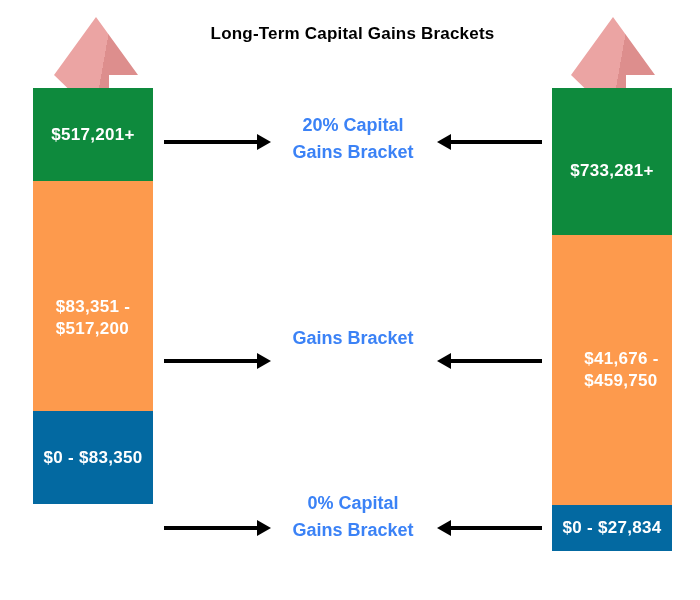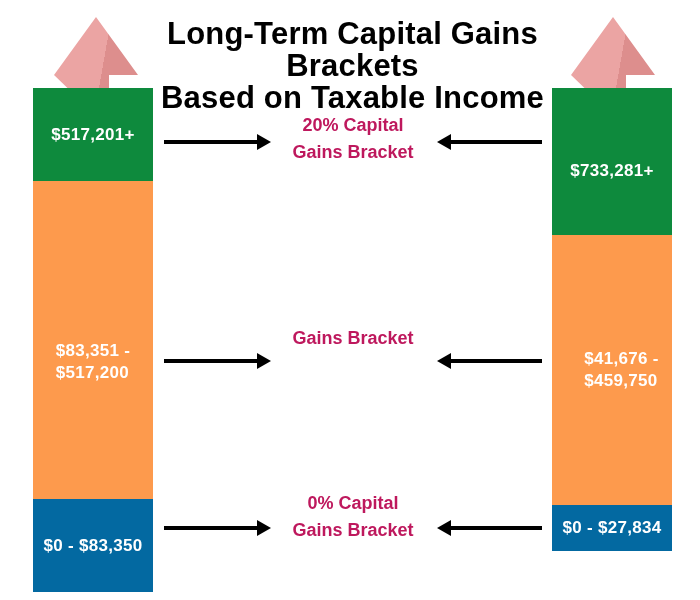--- a/index.html
+++ b/index.html
@@ -3,38 +3,38 @@
 <meta charset="utf-8">
 <style>
   html,body { margin:0; padding:0; background:#ffffff; }
   .canvas {
     position:relative; width:700px; height:600px; background:#ffffff;
     font-family:"Liberation Sans", sans-serif; overflow:hidden;
   }
   
   .title {
     position:absolute; left:130px; top:18px; width:445px;
-    text-align:center; font-size:31px; font-weight:bold; color:#000000;
+    text-align:center; font-size:17px; font-weight:bold; color:#000000;
     line-height:32px; letter-spacing:0.2px;
   }
   
   .bar { position:absolute; top:88px; width:120px; display:flex; flex-direction:column; }
   .bar-married { left:33px; }
   .bar-single  { left:552px; }
   .seg {
     display:flex; align-items:center; justify-content:center;
     color:#ffffff; font-weight:bold; font-size:17px; letter-spacing:0.3px;
     box-sizing:border-box;
   }
   .seg .two-line { text-align:left; line-height:22px; }
   .seg-green  { background:#0e8a3d; }
   .seg-orange { background:#fd9a4d; }
   .seg-blue   { background:#0369a1; }
   .m-green  { height:93px; }
-  .m-orange { height:318px; padding-top:44px; }
+  .m-orange { height:230px; padding-top:44px; }
   .m-blue   { height:93px; }
   .s-green  { height:147px; padding-top:18px; }
   .s-orange { height:270px;padding-left:19px; }
   .s-blue   { height:46px; }
   
   .cat-label {
     position:absolute; top:556px; width:160px; text-align:center;
     font-size:16px; font-weight:bold; color:#000000; line-height:21px;
   }
   .cat-married { left:13px; }
@@ -43,21 +43,21 @@
   .up-arrow {
     position:absolute; top:17px; width:84px; height:86px;
     background:linear-gradient(100deg, #eba4a3 58%, #dd8e8d 58%);
     clip-path:polygon(42px 0px, 84px 58px, 55px 58px, 55px 86px, 29px 86px, 0px 58px);
   }
   .up-arrow-left  { left:54px; }
   .up-arrow-right { left:571px; }
   
   .bracket-label {
     position:absolute; left:253px; width:200px; text-align:center;
-    font-size:18px; font-weight:bold; color:#be185d; line-height:27px;
+    font-size:18px; font-weight:bold; color:#3b82f6; line-height:27px;
   }
   .bl-20 { top:112px; }
   .bl-15 { top:325px; }
   .bl-0  { top:490px; }
   
   .h-line { position:absolute; height:4px; background:#000000; }
   .to-right { left:164px; width:94px; }
   .to-right::after {
     content:""; position:absolute; right:-13px; top:-6px;
     border-left:14px solid #000000;
@@ -73,21 +73,20 @@
   .row-15 { top:359px; }
   .row-0  { top:526px; }
 </style>
 </head>
 <body>
 
 <div class="canvas">
 
   <div class="title">
     <div>Long-Term Capital Gains Brackets</div>
-    <div>Based on Taxable Income</div>
   </div>
 
   <div class="up-arrow up-arrow-left"></div>
   <div class="up-arrow up-arrow-right"></div>
 
   <div class="bar bar-married">
     <div class="seg seg-green m-green">
       <span>$517,201+</span>
     </div>
     <div class="seg seg-orange m-orange">

